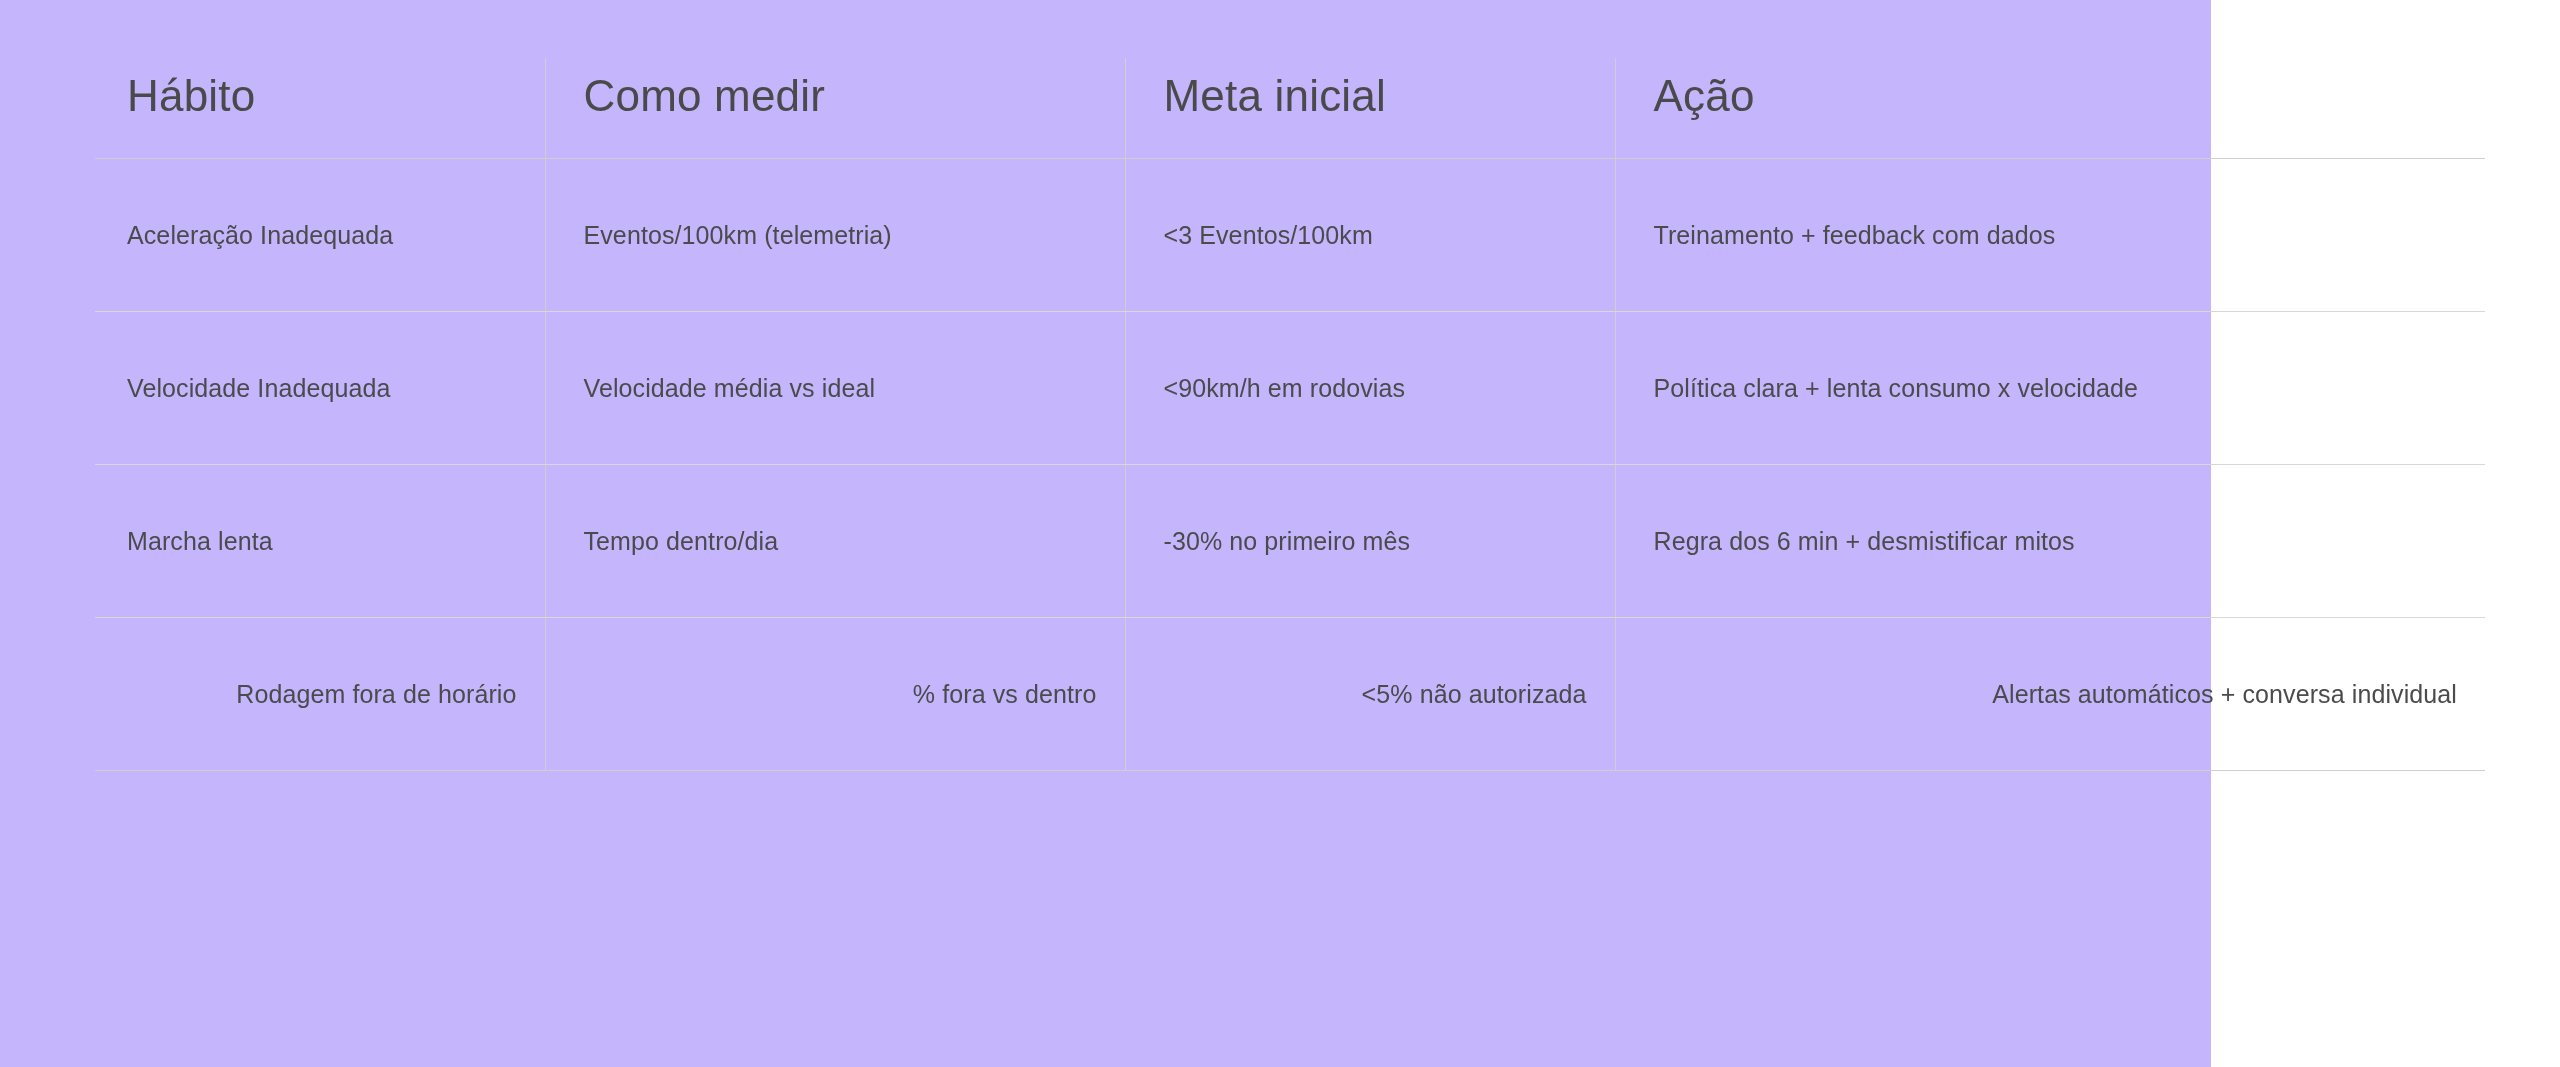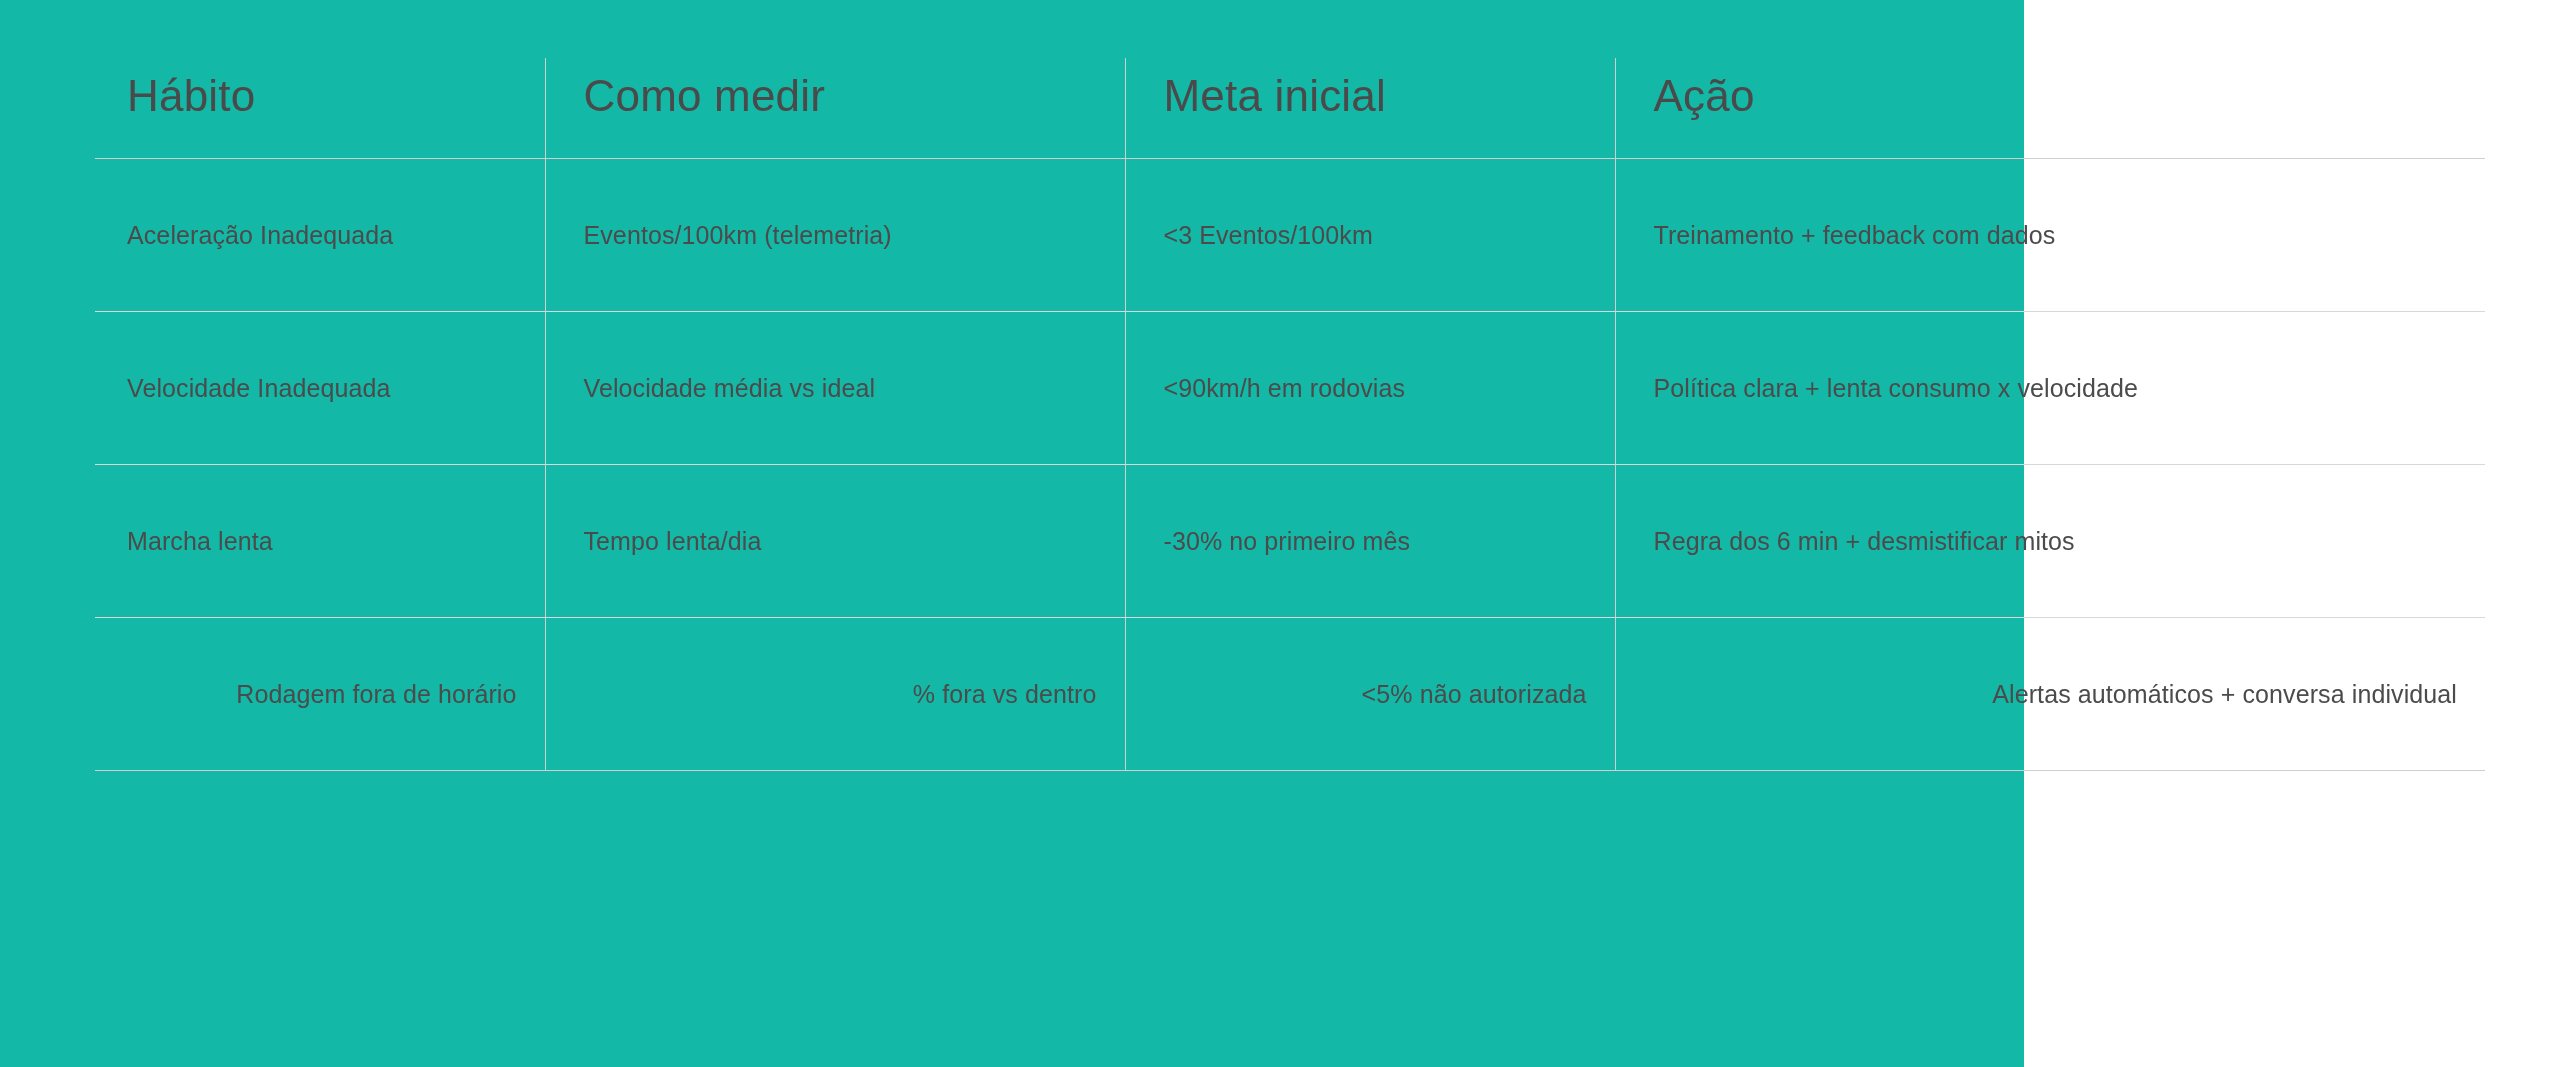--- a/index.html
+++ b/index.html
@@ -10,24 +10,24 @@
   body {
     width: 2560px;
     height: 1067px;
     font-family: "Liberation Sans", sans-serif;
     color: #3c3c3c;
     overflow: hidden;
   }
 
   .page {
     box-sizing: border-box;
-    width: 2024px;
+    width: 2211px;
     height: 1067px;
     padding: 58px 75px 0 95px;
-    background: #14b8a6;
+    background: #c4b5fd;
   }
 
   table.habits {
     border-collapse: collapse;
     width: 2390px;
     table-layout: fixed;
   }
 
   table.habits col.c1 { width: 450px; }
   table.habits col.c2 { width: 580px; }
@@ -103,21 +103,21 @@
         <td class="sep">Treinamento + feedback com dados</td>
       </tr>
       <tr>
         <td class="first">Velocidade Inadequada</td>
         <td class="sep">Velocidade média vs ideal</td>
         <td class="sep">&lt;90km/h em rodovias</td>
         <td class="sep">Política clara + lenta consumo x velocidade</td>
       </tr>
       <tr>
         <td class="first">Marcha lenta</td>
-        <td class="sep">Tempo lenta/dia</td>
+        <td class="sep">Tempo dentro/dia</td>
         <td class="sep">-30% no primeiro mês</td>
         <td class="sep">Regra dos 6 min + desmistificar mitos</td>
       </tr>
       <tr>
         <td class="first">Rodagem fora de horário</td>
         <td class="sep">% fora vs dentro</td>
         <td class="sep">&lt;5% não autorizada</td>
         <td class="sep">Alertas automáticos + conversa individual</td>
       </tr>
     </tbody>

